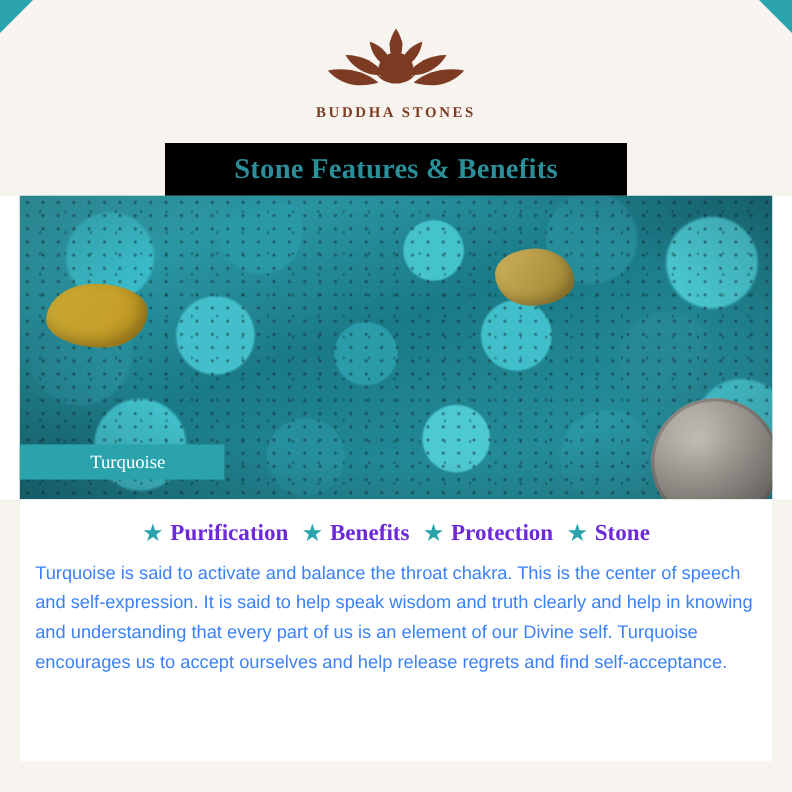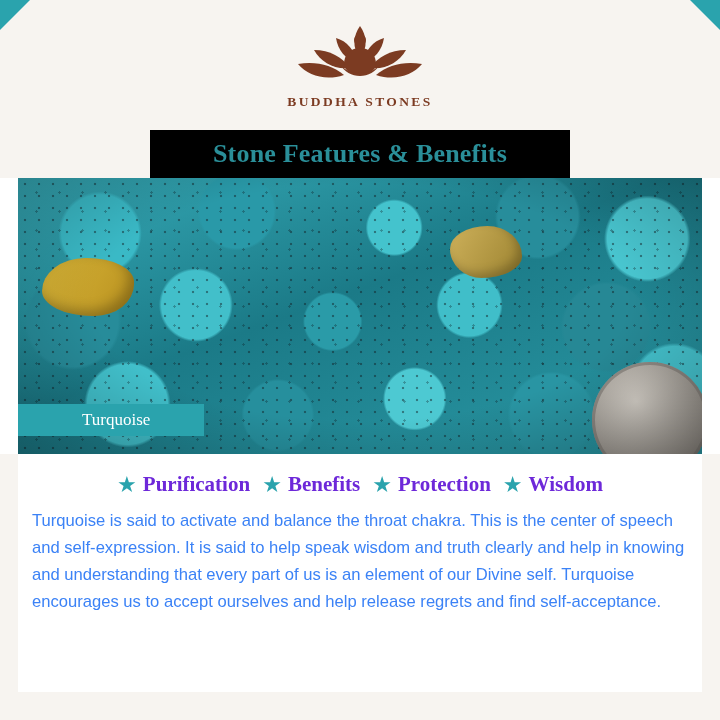--- a/index.html
+++ b/index.html
@@ -311,19 +311,19 @@
     <div class="benefit">
       <span class="benefit-star">★</span>
       <span class="benefit-label">Benefits</span>
     </div>
     <div class="benefit">
       <span class="benefit-star">★</span>
       <span class="benefit-label">Protection</span>
     </div>
     <div class="benefit">
       <span class="benefit-star">★</span>
-      <span class="benefit-label">Wisdom</span>
+      <span class="benefit-label">Stone</span>
     </div>
   </div>
 
   <div class="body-copy">Turquoise is said to activate and balance the throat chakra. This is the center of speech and self-expression. It is said to help speak wisdom and truth clearly and help in knowing and understanding that every part of us is an element of our Divine self. Turquoise encourages us to accept ourselves and help release regrets and find self-acceptance.</div>
 
 </div>
 
 </body></html>

